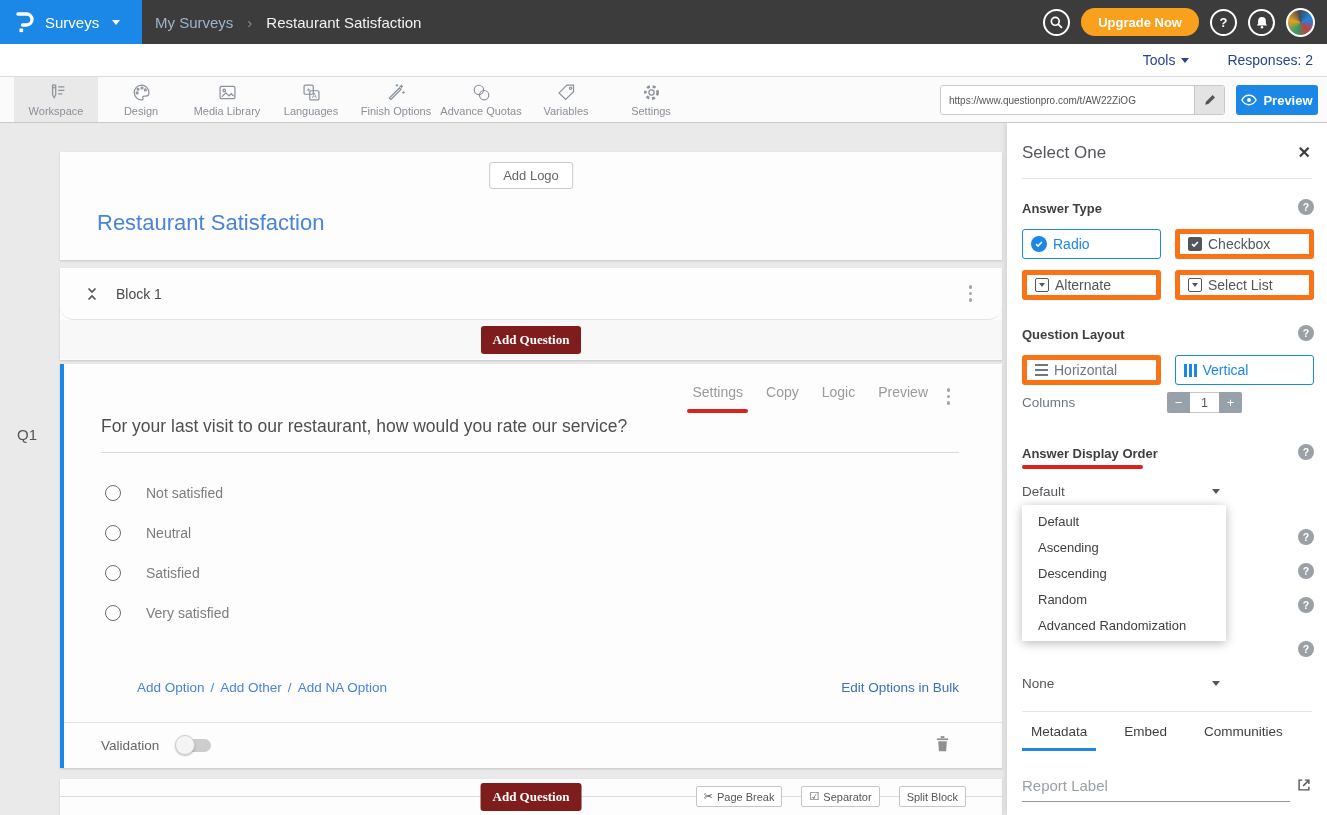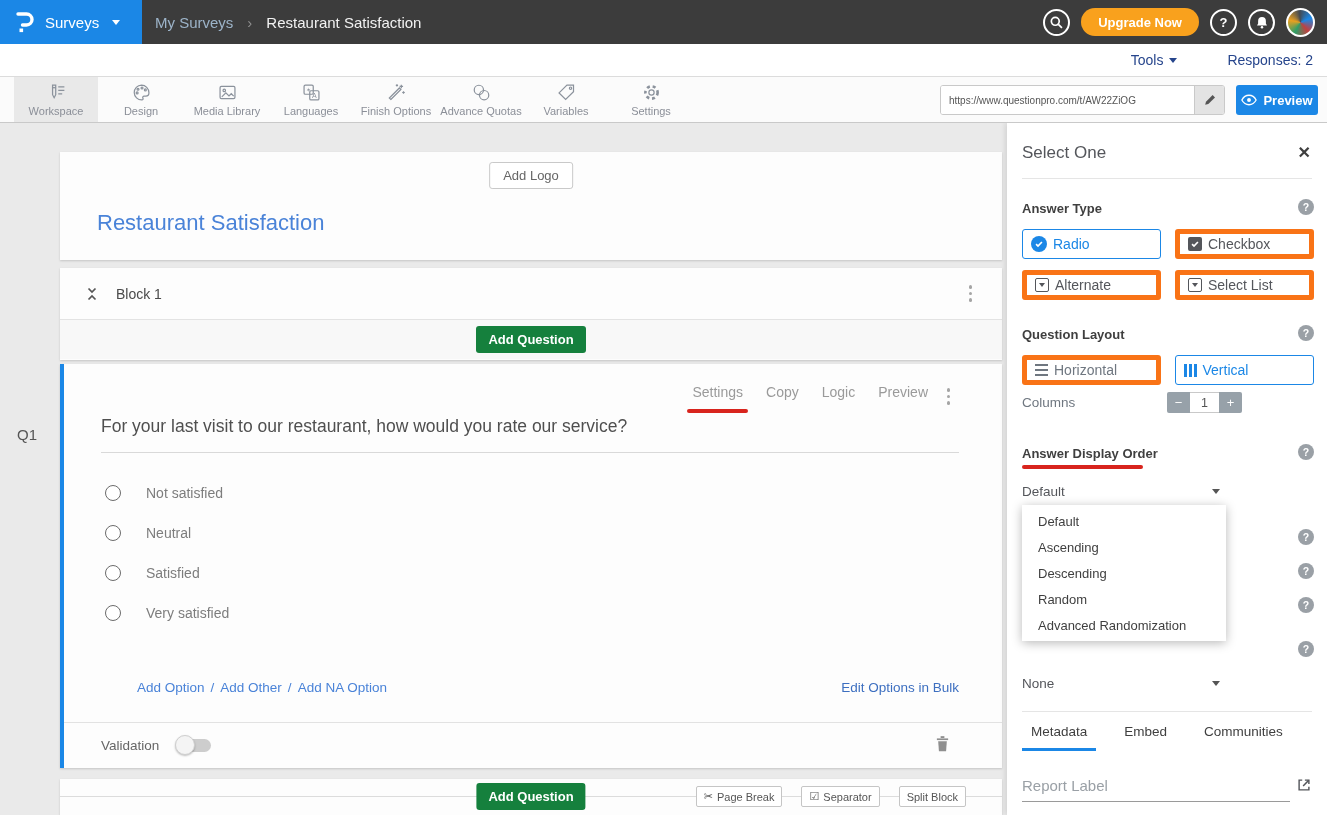--- a/index.html
+++ b/index.html
@@ -20,21 +20,21 @@
   .topbar-right { margin-left:auto; display:flex; align-items:center; gap:11px; padding-right:12px; }
   .circle-btn { width:27px; height:27px; border:2px solid #fff; border-radius:50%; display:flex; align-items:center; justify-content:center; color:#fff; font-size:13px; font-weight:bold; cursor:pointer; background:transparent; }
   .upgrade-btn { height:28px; background:#f9a11d; color:#fff; font-weight:bold; font-size:13px; border:none; border-radius:14px; padding:0 17px; cursor:pointer; }
   .avatar { width:29px; height:29px; border-radius:50%; border:2px solid #fff; background:conic-gradient(from 210deg,#2f9e68,#e8a020,#444a52,#1b87e6,#c04040,#2f9e68); cursor:pointer; }
 
   
   .navbar { position:absolute; left:0; top:44px; width:1327px; height:33px; background:#fff; border-bottom:1px solid #dcdcdc; display:flex; align-items:center; padding:0 14px 0 18px; z-index:40; }
   .nav-tabs { display:flex; gap:37px; height:100%; align-items:center; }
   .nav-tab { color:#26458c; font-size:14px; cursor:pointer; height:100%; display:flex; align-items:center; border-bottom:2px solid transparent; padding-top:2px; }
   .nav-tab.active { border-bottom-color:#3f78cc; }
-  .nav-right { margin-left:auto; display:flex; gap:50px; color:#26458c; font-size:14px; }
+  .nav-right { margin-left:auto; display:flex; gap:38px; color:#26458c; font-size:14px; }
   .tools-lbl { display:flex; align-items:center; gap:6px; cursor:pointer; }
   .tools-lbl .caret-down { color:#26458c; }
   .responses-lbl { cursor:pointer; }
 
   
   .toolbar { position:absolute; left:0; top:77px; width:1327px; height:46px; background:#fbfbfb; border-bottom:1px solid #c9c9c9; z-index:40; }
   .tb-item { position:absolute; top:0; height:45px; display:flex; flex-direction:column; align-items:center; justify-content:center; gap:2px; cursor:pointer; color:#8b929c; }
   .tb-item.active { background:#e9e9e9; }
   .tb-item svg { width:21px; height:21px; stroke:#8b929c; fill:none; stroke-width:1.4; }
   .tb-label { font-size:11px; color:#8b8f98; white-space:nowrap; }
@@ -44,28 +44,28 @@
   .preview-btn { position:absolute; left:1236px; top:8px; width:82px; height:30px; background:#1b87e6; border:none; border-radius:3px; color:#fff; font-size:13px; font-weight:bold; display:flex; align-items:center; justify-content:center; gap:6px; cursor:pointer; }
 
   
   .q-id { position:absolute; left:17px; top:426px; font-size:15px; color:#555; }
   .card { position:absolute; left:60px; width:942px; background:#fdfdfd; box-shadow:0 1px 2px rgba(0,0,0,0.16); }
   .survey-card { top:152px; height:108px; }
   .add-logo-btn { position:absolute; left:50%; transform:translateX(-50%); top:10px; background:#fff; border:1px solid #c9c9c9; border-radius:3px; padding:5px 13px; font-size:13px; color:#666; cursor:pointer; font-family:"Liberation Sans",sans-serif; }
   .survey-title { position:absolute; left:37px; top:58px; font-size:22px; color:#4a83d8; font-weight:500; cursor:text; }
 
   .block-card { top:268px; height:92px; }
-  .block-head { height:52px; border-bottom:1px solid #e3e3e3; display:flex; align-items:center; padding:0 24px; }
+  .block-head { height:52px; border-bottom:1px solid #e3e3e3; display:flex; align-items:center; padding:0 24px;border-radius:14px; }
   .collapse-icon { width:16px; height:16px; cursor:pointer; }
   .collapse-icon svg { stroke:#555; stroke-width:1.7; fill:none; }
   .block-title { margin-left:16px; font-size:14px; color:#4a4a4a; }
   .kebab { margin-left:auto; display:flex; flex-direction:column; gap:3px; cursor:pointer; padding:4px 6px; }
   .kebab i { width:3.5px; height:3.5px; border-radius:50%; background:#a5a5a5; }
   .block-strip { height:39px; background:#f8f8f8; display:flex; align-items:center; justify-content:center; }
-  .add-q-btn { background:#15803d; color:#fff; border:none; border-radius:3px; font-size:13px; font-weight:bold; padding:6px 12px; cursor:pointer; font-family:Liberation Sans, sans-serif; }
+  .add-q-btn { background:#7f1d1d; color:#fff; border:none; border-radius:3px; font-size:13px; font-weight:bold; padding:6px 12px; cursor:pointer; font-family:Liberation Serif, serif; }
 
   .question-card { top:364px; height:404px; border-left:4px solid #1b87e6; }
   .q-tabs { position:absolute; top:20px; right:74px; display:flex; gap:23px; }
   .q-tab { font-size:14px; color:#9a9a9a; cursor:pointer; position:relative; }
   .q-tab.annotated:after { content:""; position:absolute; left:-5px; right:-5px; bottom:-13px; height:4px; background:#d8241d; border-radius:2px; }
   .q-kebab { position:absolute; top:20px; right:46px; }
   .q-text { position:absolute; left:37px; top:52px; width:858px; font-size:17.5px; color:#4f4f4f; border-bottom:1px solid #d9d9d9; padding-bottom:15px; cursor:text; }
   .opt-list { position:absolute; left:41px; top:109px; }
   .opt-row { height:40px; display:flex; align-items:center; gap:25px; }
   .radio-circle { width:16px; height:16px; border:1px solid #6b6b6b; border-radius:50%; background:#fff; cursor:pointer; flex:none; }

